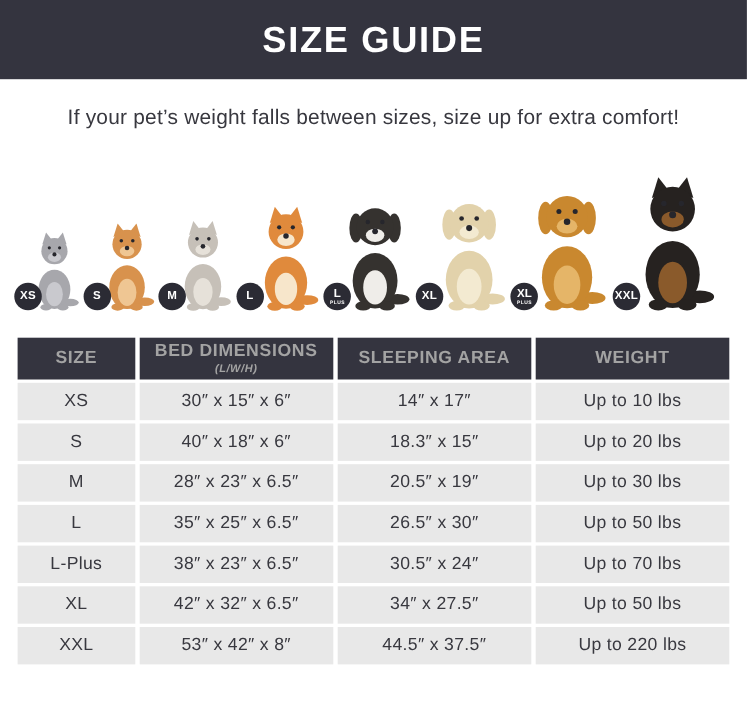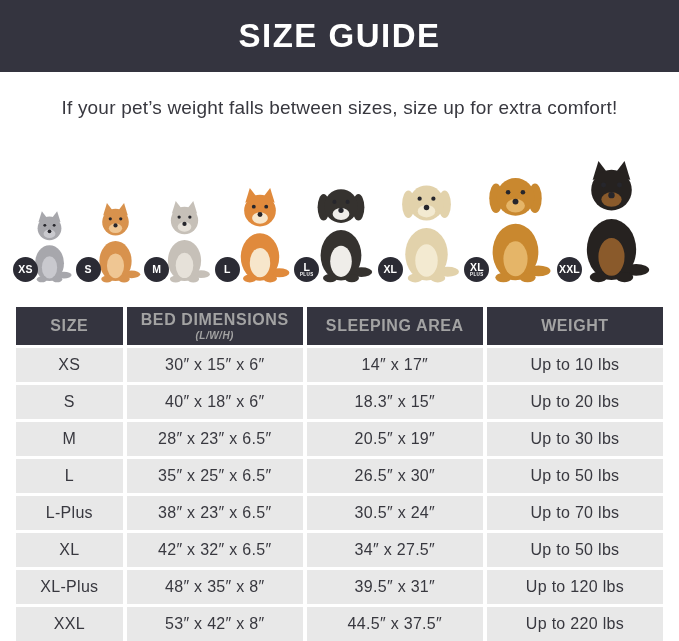--- a/index.html
+++ b/index.html
@@ -353,26 +353,20 @@
     <td>Up to 70 lbs</td>
   </tr>
 
   <tr>
     <td>XL</td>
     <td>42″ x 32″ x 6.5″</td>
     <td>34″ x 27.5″</td>
     <td>Up to 50 lbs</td>
   </tr>
 
-  <tr>
-    <td>XL-Plus</td>
-    <td>48″ x 35″ x 8″</td>
-    <td>39.5″ x 31″</td>
-    <td>Up to 120 lbs</td>
-  </tr>
 
   <tr>
     <td>XXL</td>
     <td>53″ x 42″ x 8″</td>
     <td>44.5″ x 37.5″</td>
     <td>Up to 220 lbs</td>
   </tr>
 </tbody>
   </table>
 

